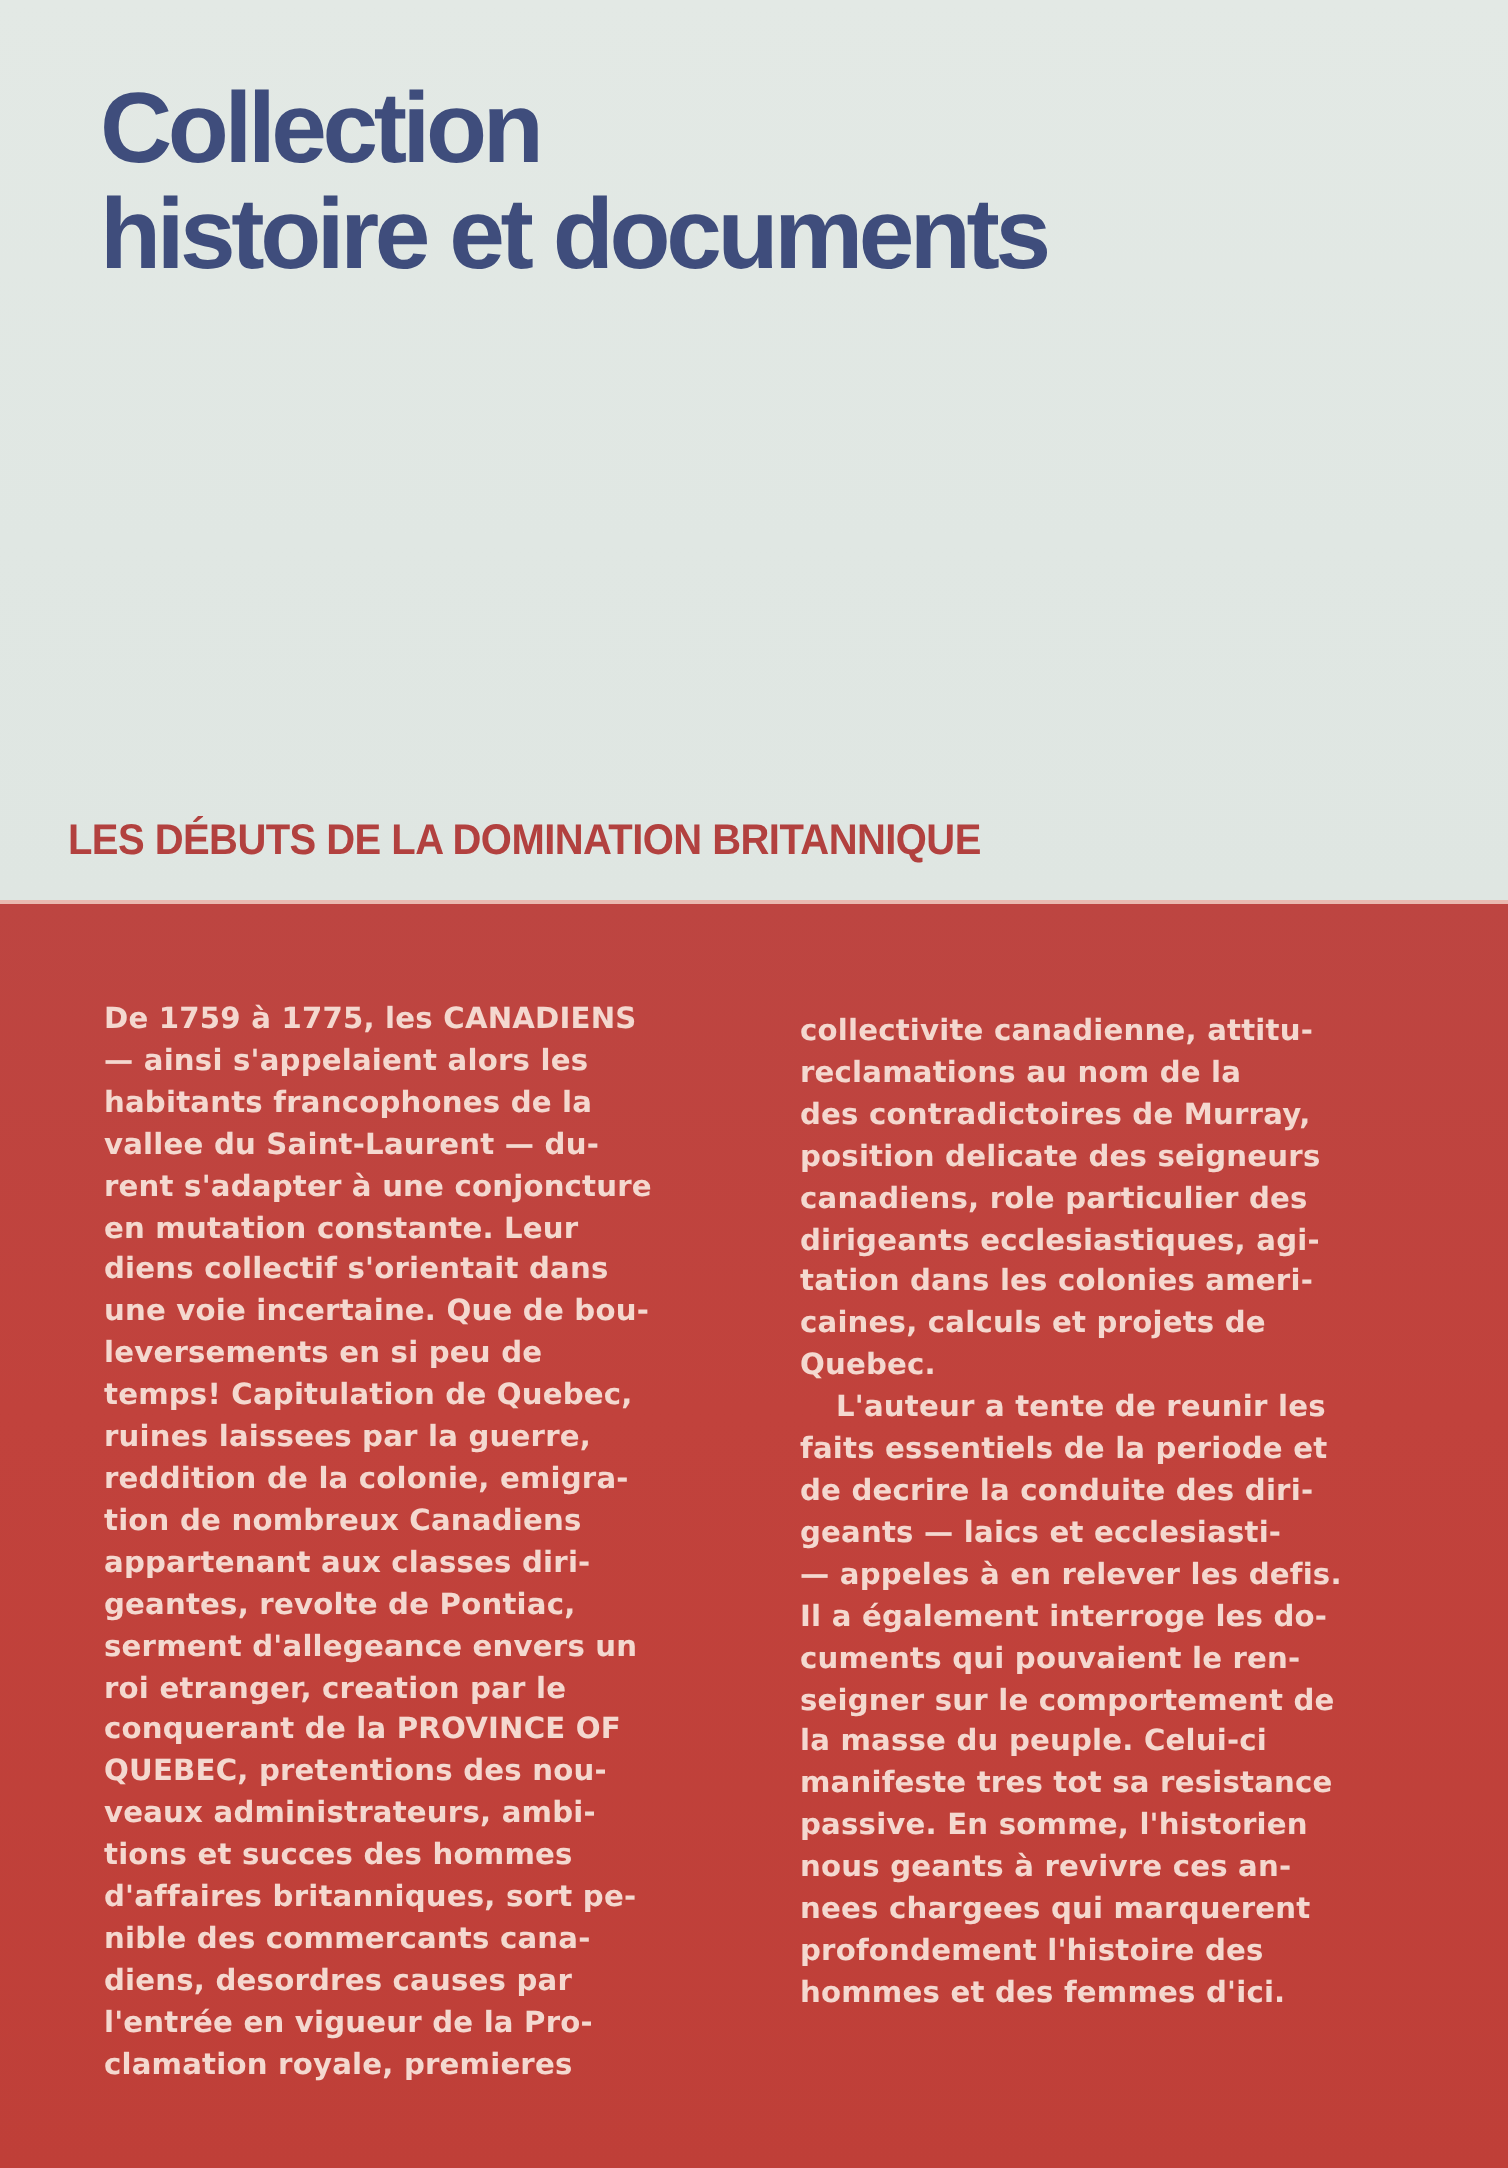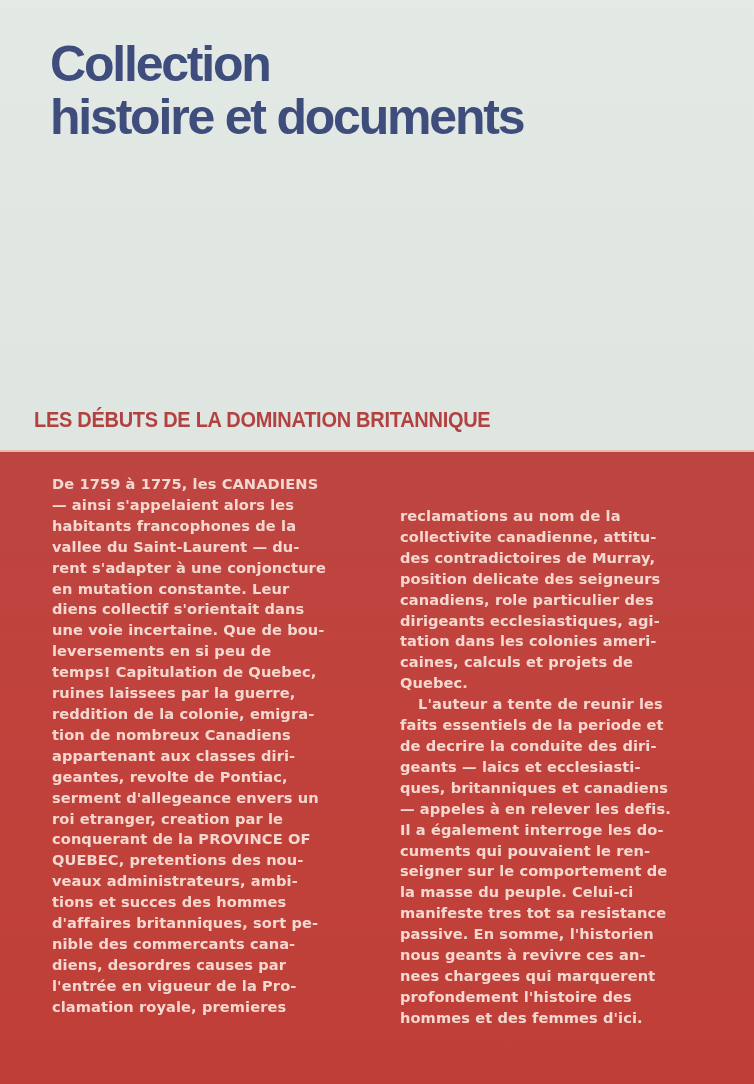--- a/index.html
+++ b/index.html
@@ -35,21 +35,21 @@
     transform: scaleX(0.93);
     transform-origin: left top;
     white-space: nowrap;
   }
   .red {
     position: absolute; left: 0; top: 450px; width: 754px; height: 634px;
     background: linear-gradient(180deg, #bd4541 0%, #c1423c 40%, #bf3f38 100%);
     border-top: 2px solid #e9b9b0;
   }
   .col {
-    position: absolute; top: 474px;
+    position: absolute; top: 500px;
     font-family: "DejaVu Sans", sans-serif;
     font-weight: bold;
     color: #f4d8cf;
     font-size: 14.6px;
     line-height: 20.9px;
     letter-spacing: 0.1px;
     white-space: nowrap;
   }
   .col-left { left: 52px; }
   .col-right { left: 400px; top: 506px; }
@@ -91,34 +91,33 @@
     <span class="line">QUEBEC, pretentions des nou-</span>
     <span class="line">veaux administrateurs, ambi-</span>
     <span class="line">tions et succes des hommes</span>
     <span class="line">d'affaires britanniques, sort pe-</span>
     <span class="line">nible des commercants cana-</span>
     <span class="line">diens, desordres causes par</span>
     <span class="line">l'entrée en vigueur de la Pro-</span>
     <span class="line">clamation royale, premieres</span>
   </div>
 <div class="col col-right" id="rightcol">
+    <span class="line">collectivite canadienne, attitu-</span>
     <span class="line">reclamations au nom de la</span>
-    <span class="line">collectivite canadienne, attitu-</span>
     <span class="line">des contradictoires de Murray,</span>
     <span class="line">position delicate des seigneurs</span>
     <span class="line">canadiens, role particulier des</span>
     <span class="line">dirigeants ecclesiastiques, agi-</span>
     <span class="line">tation dans les colonies ameri-</span>
     <span class="line">caines, calculs et projets de</span>
     <span class="line">Quebec.</span>
     <span class="line indent">L'auteur a tente de reunir les</span>
     <span class="line">faits essentiels de la periode et</span>
     <span class="line">de decrire la conduite des diri-</span>
     <span class="line">geants — laics et ecclesiasti-</span>
-    <span class="line">ques, britanniques et canadiens</span>
     <span class="line">— appeles à en relever les defis.</span>
     <span class="line">Il a également interroge les do-</span>
     <span class="line">cuments qui pouvaient le ren-</span>
     <span class="line">seigner sur le comportement de</span>
     <span class="line">la masse du peuple. Celui-ci</span>
     <span class="line">manifeste tres tot sa resistance</span>
     <span class="line">passive. En somme, l'historien</span>
     <span class="line">nous geants à revivre ces an-</span>
     <span class="line">nees chargees qui marquerent</span>
     <span class="line">profondement l'histoire des</span>

